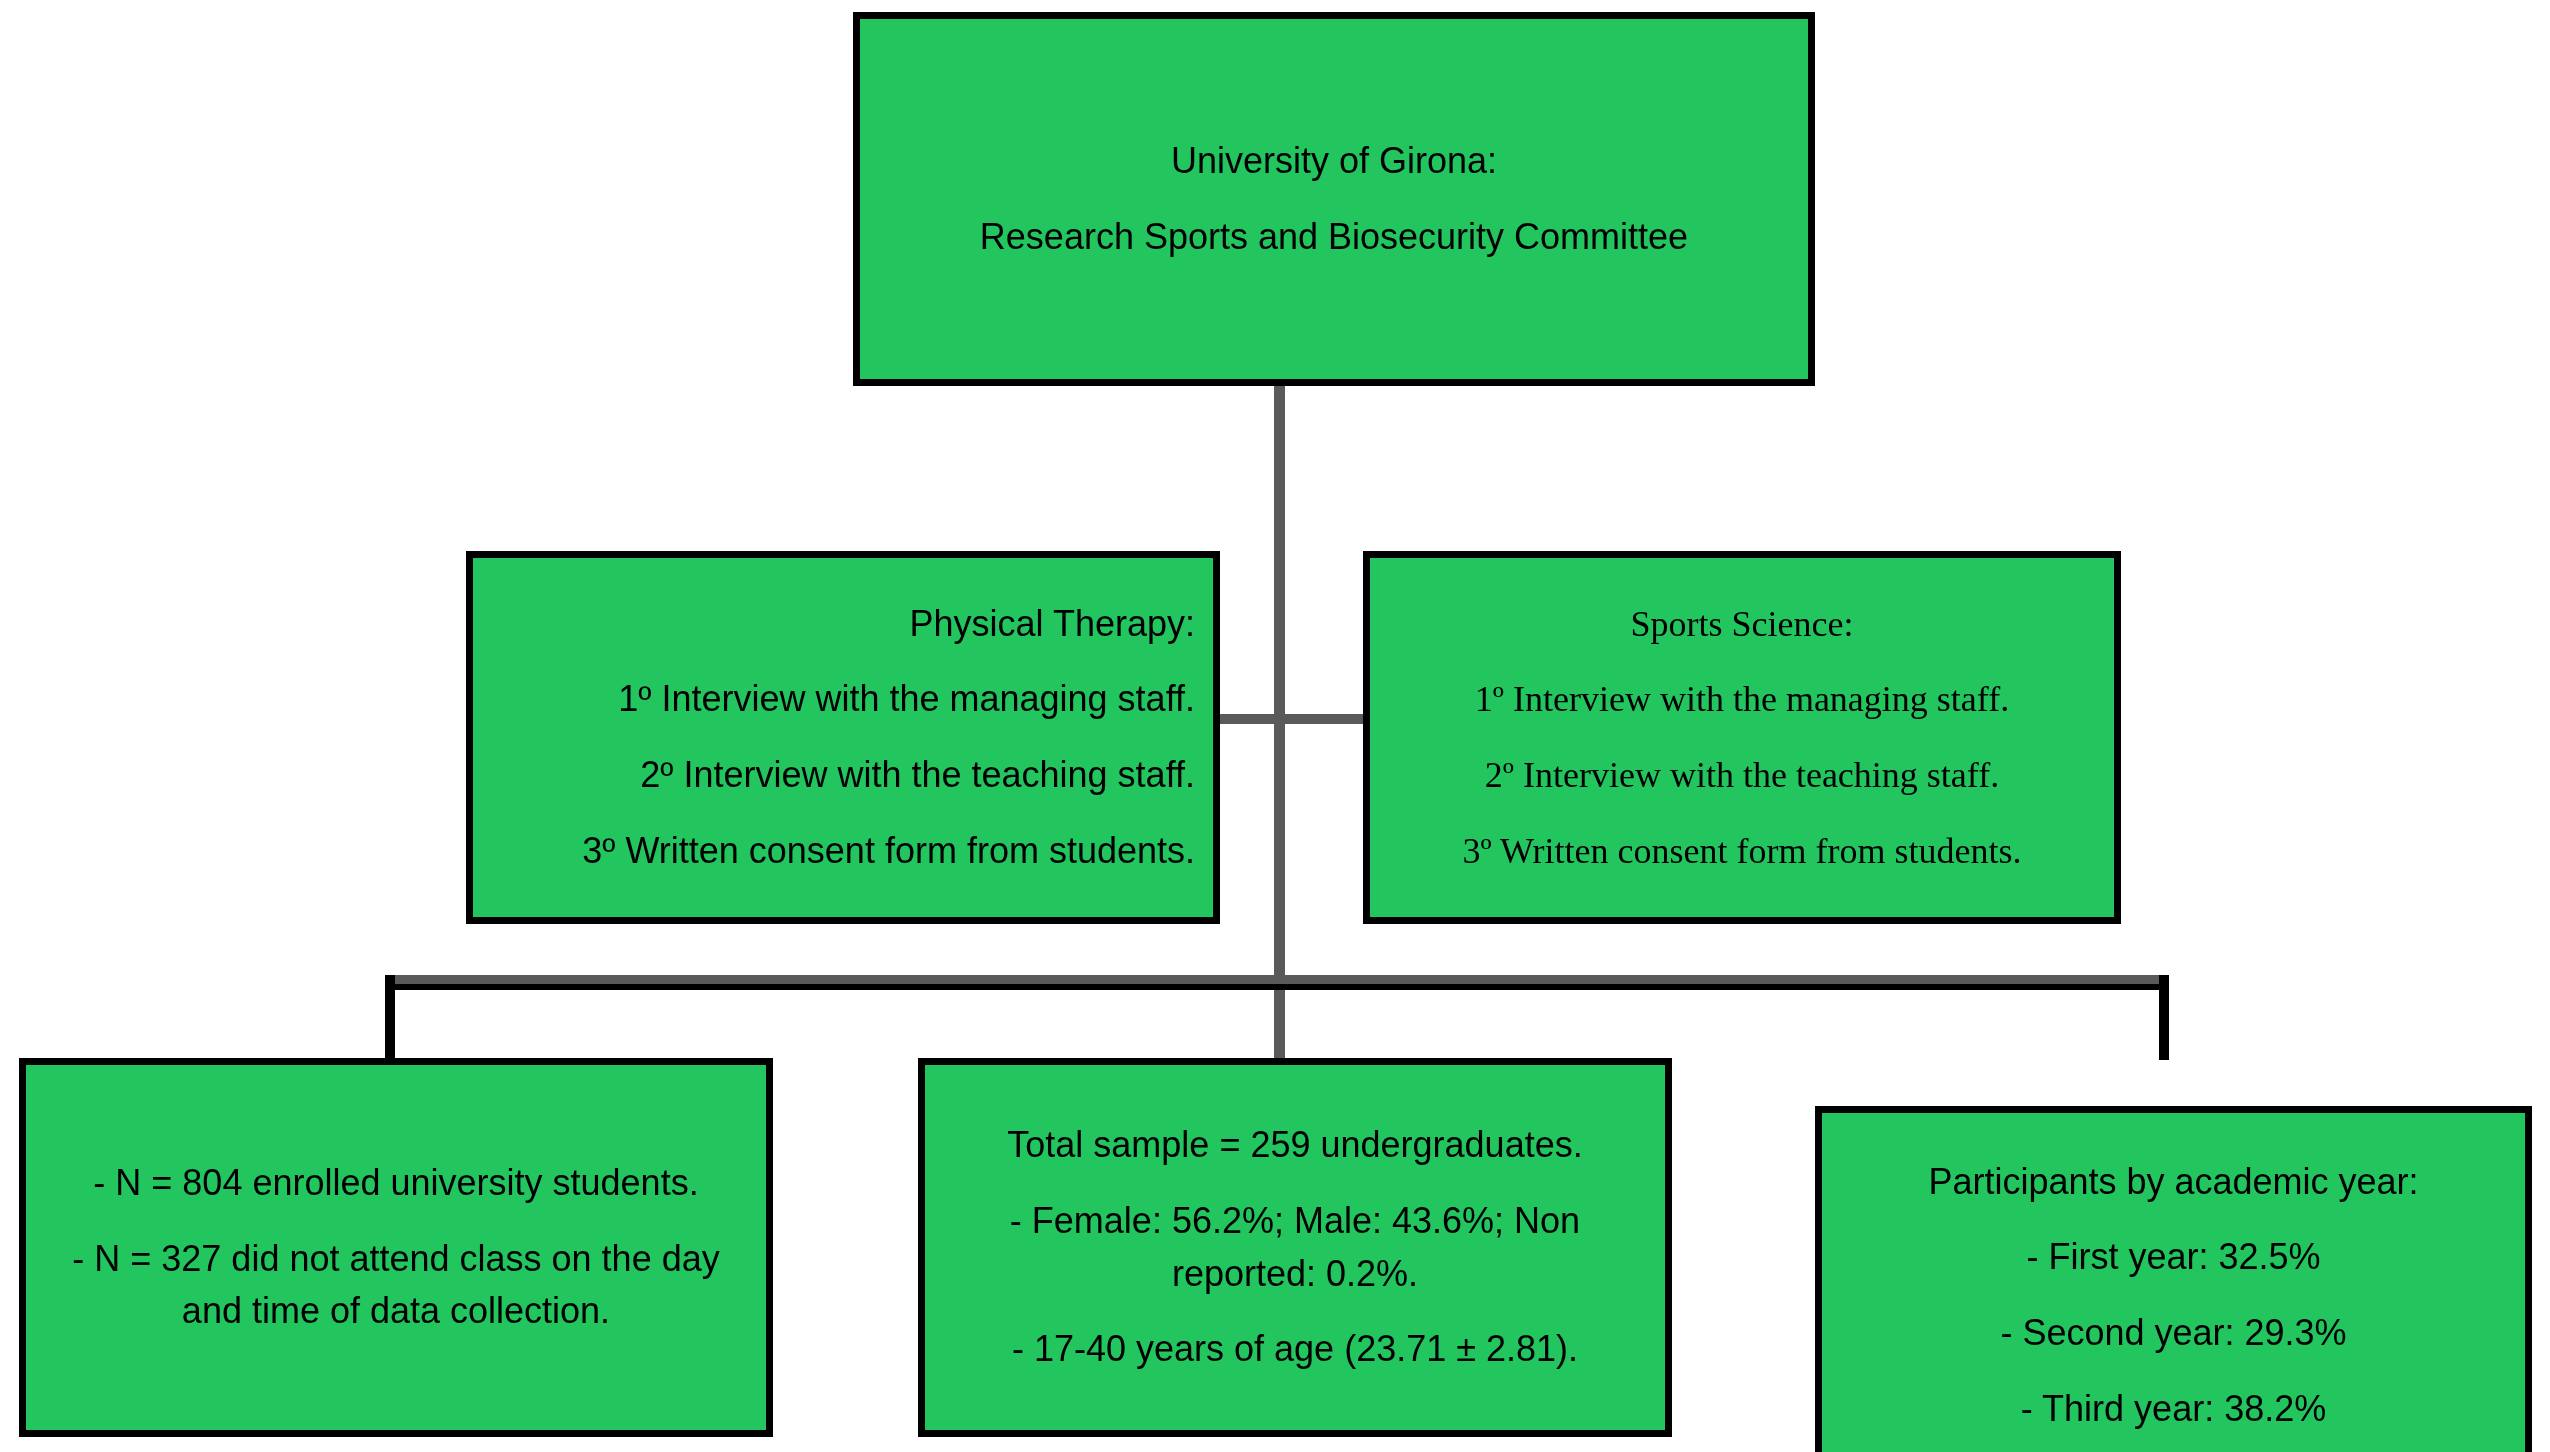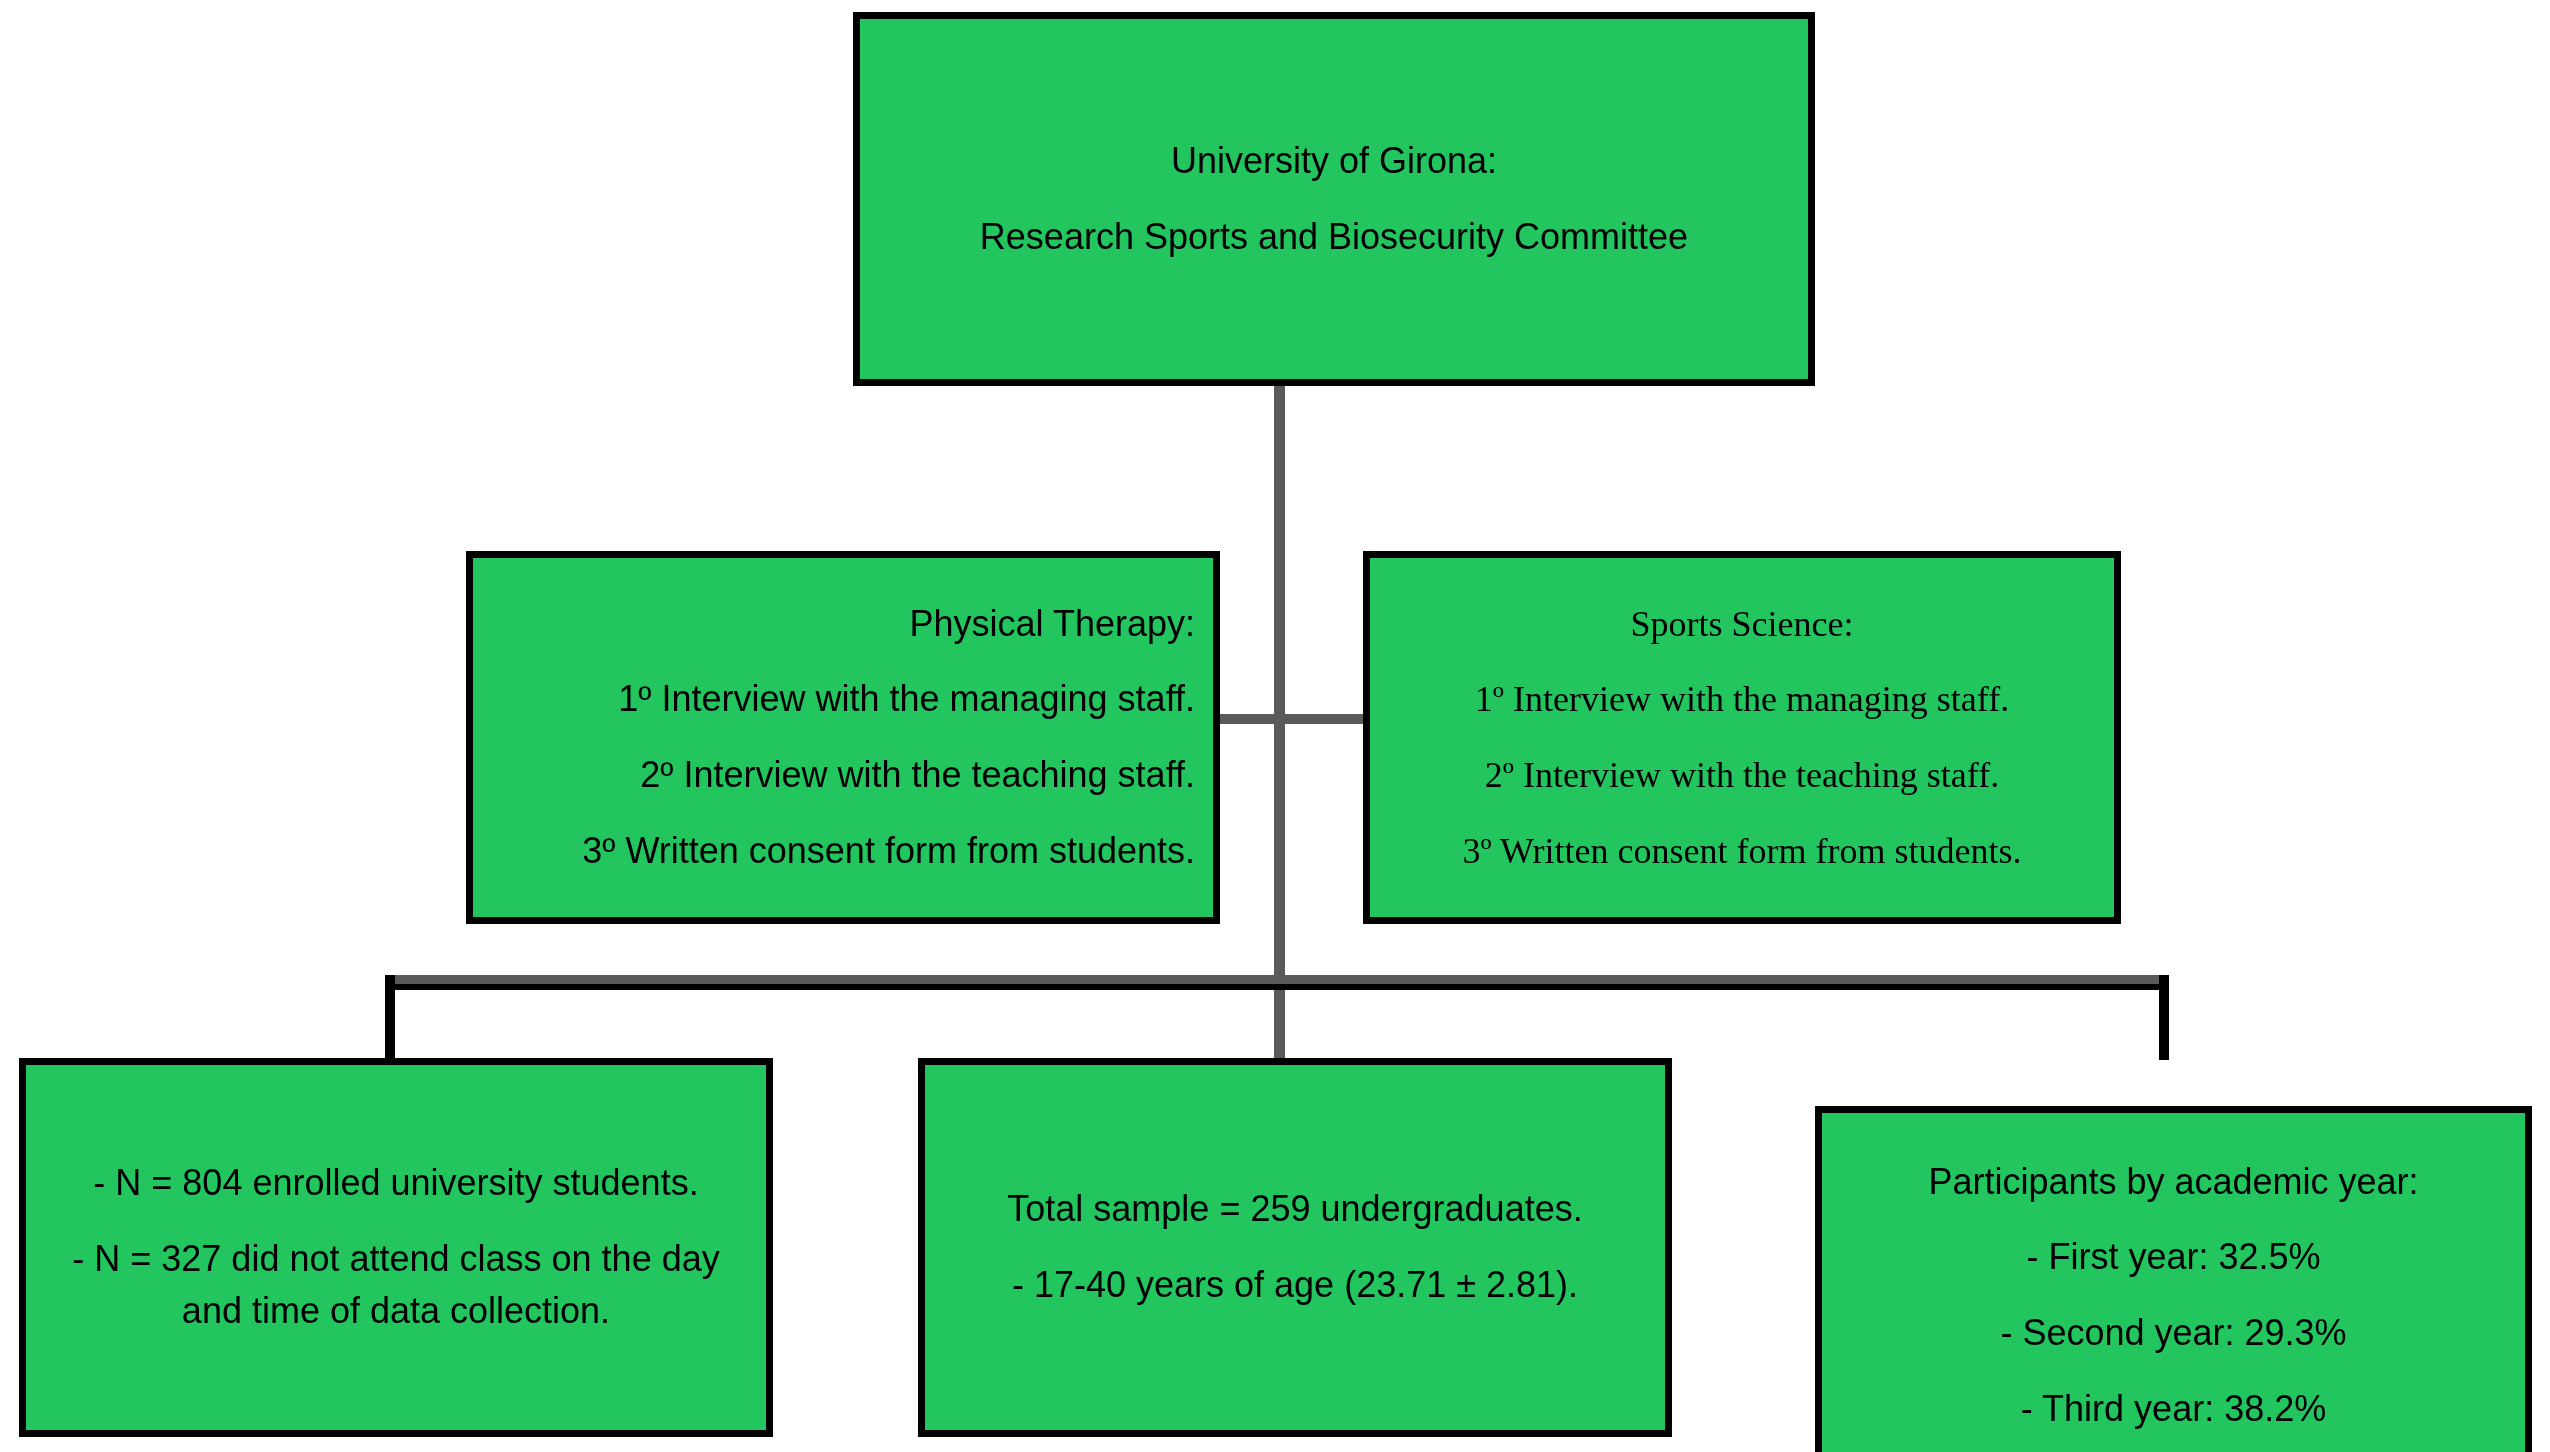--- a/index.html
+++ b/index.html
@@ -170,20 +170,21 @@
     <span class="line last">3º Written consent form from students.</span>
   </div>
 
   <div class="node" id="node-excluded">
     <span class="line first">- N = 804 enrolled university students.</span>
     <span class="line last">- N = 327 did not attend class on the day and time of data collection.</span>
   </div>
 
   <div class="node" id="node-sample">
     <span class="line first">Total sample = 259 undergraduates.</span>
+    <span class="line">- Female: 56.2%; Male: 43.6%; Non reported: 0.2%.</span>
     <span class="line last">- 17-40 years of age (23.71 ± 2.81).</span>
   </div>
 
   <div class="node" id="node-academic-year">
     <span class="line first">Participants by academic year:</span>
     <span class="line">- First year: 32.5%</span>
     <span class="line">- Second year: 29.3%</span>
     <span class="line last">- Third year: 38.2%</span>
   </div>
 

